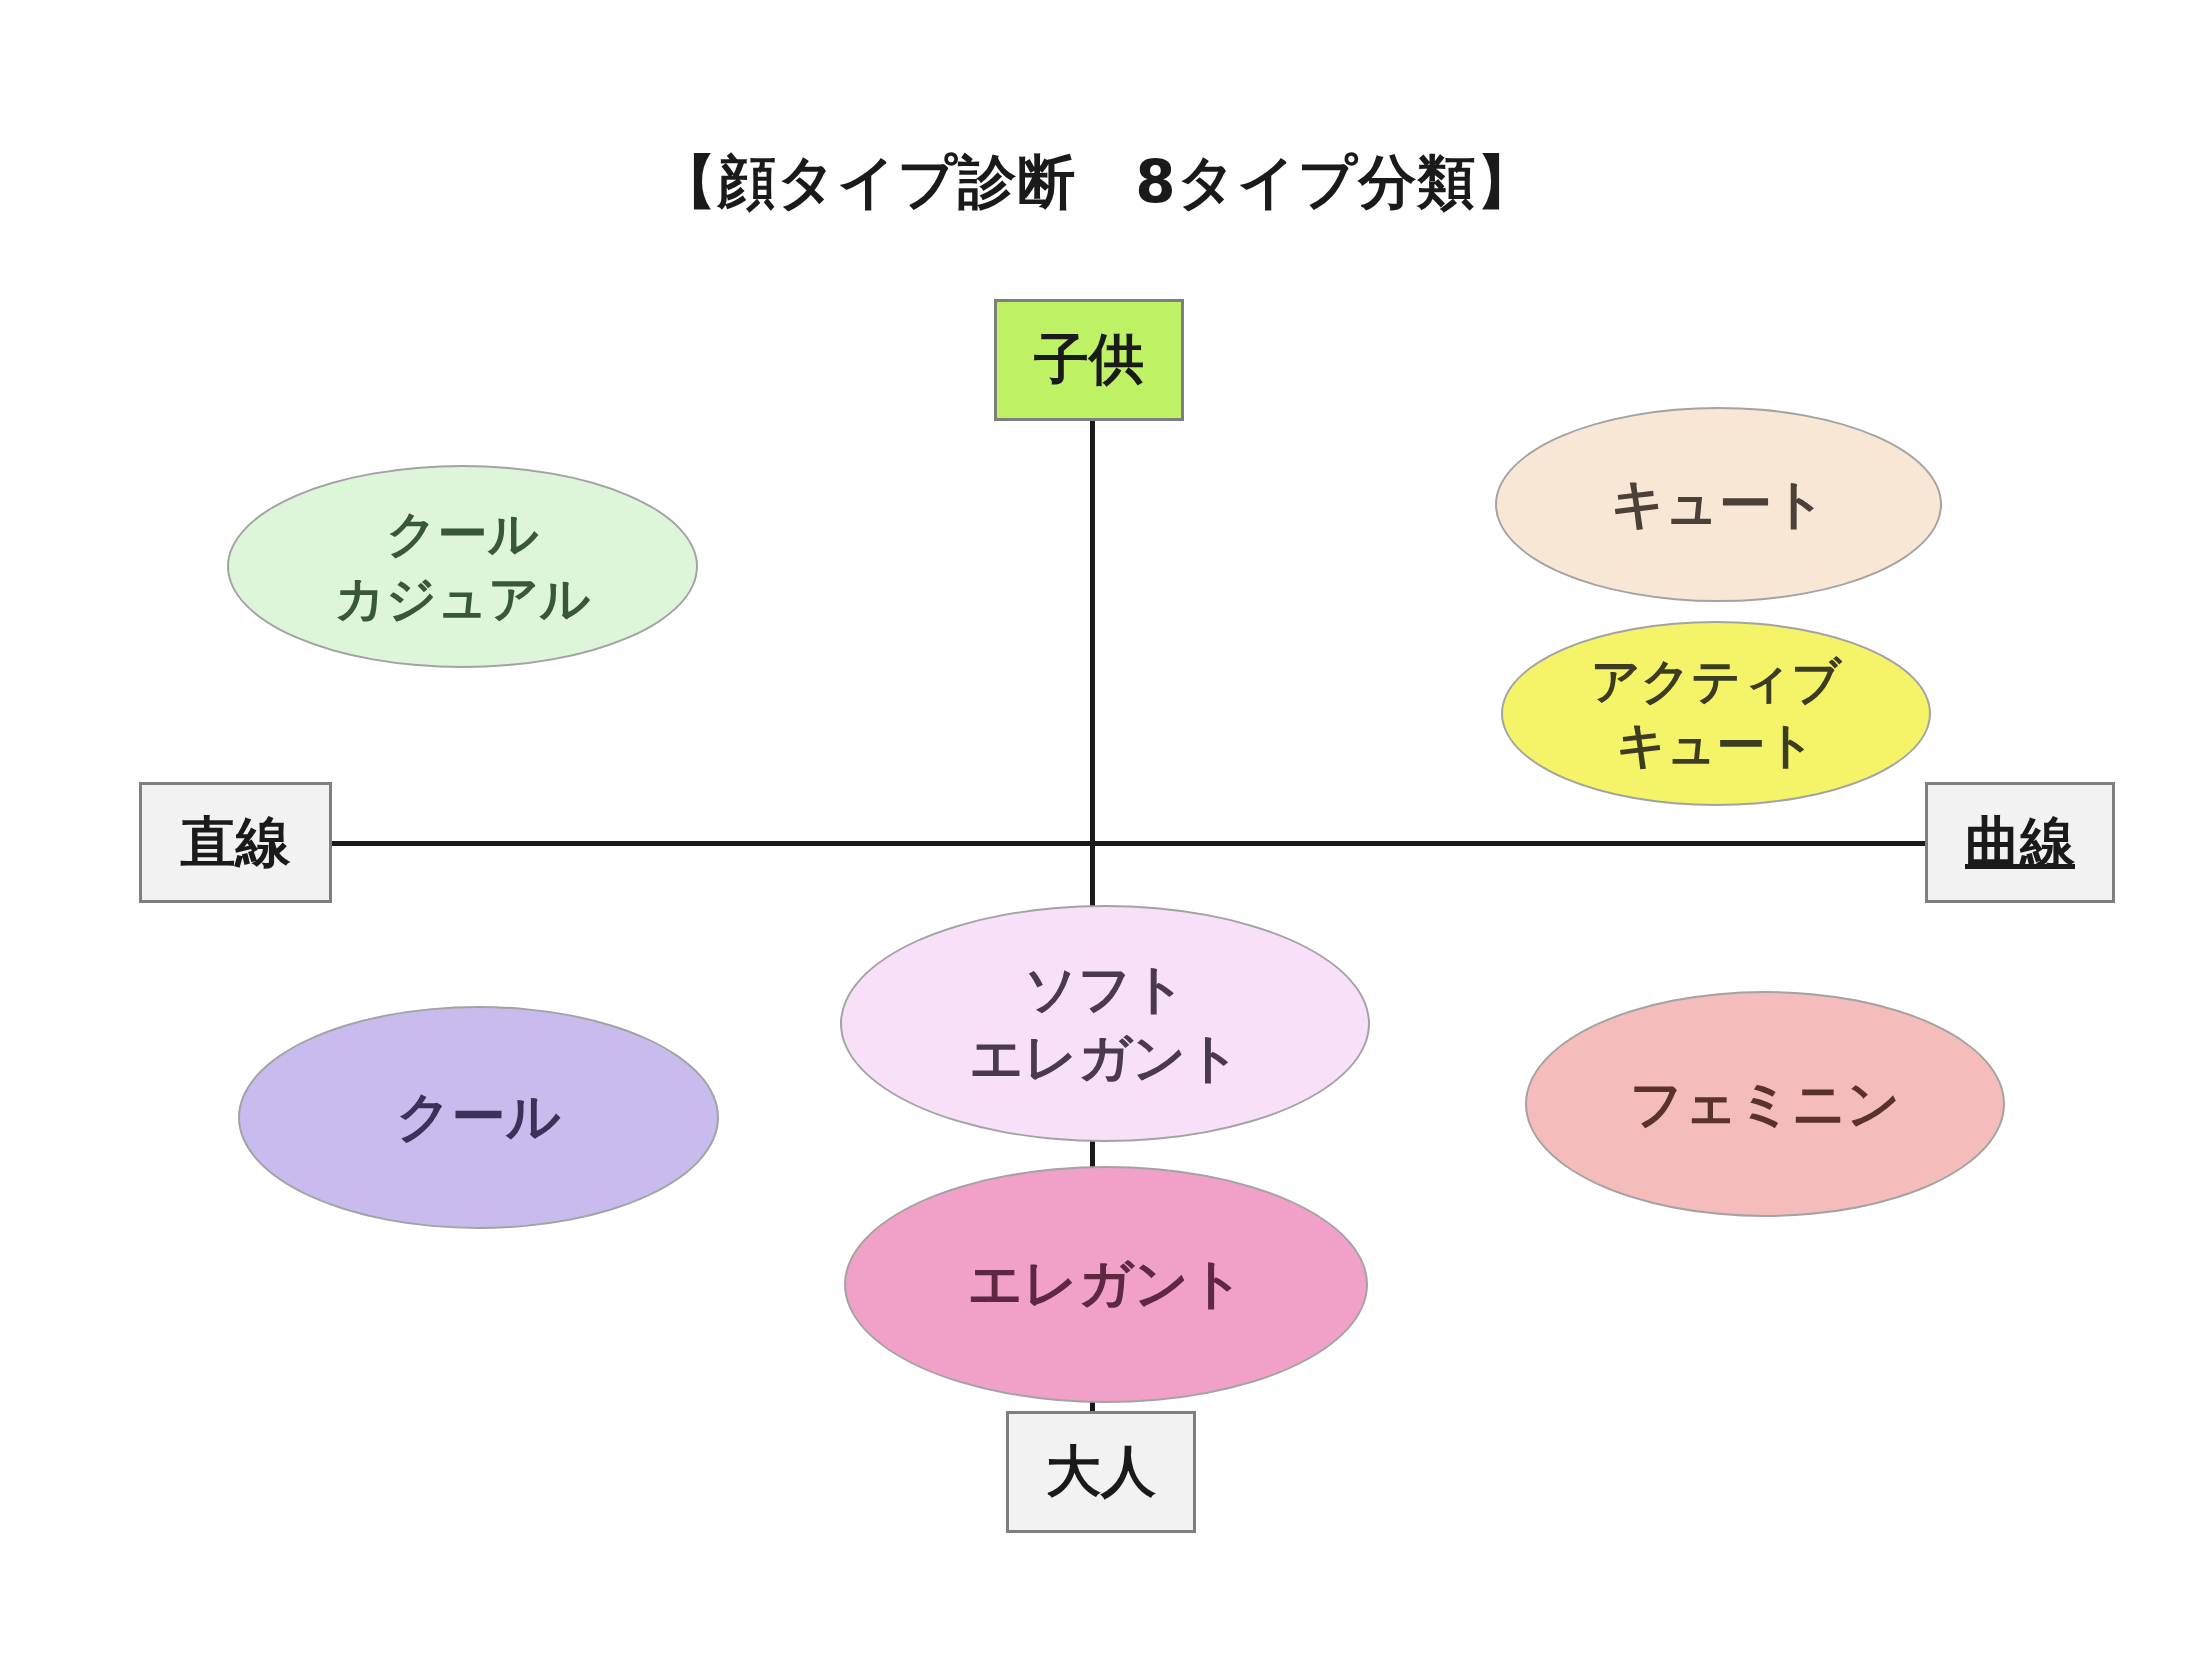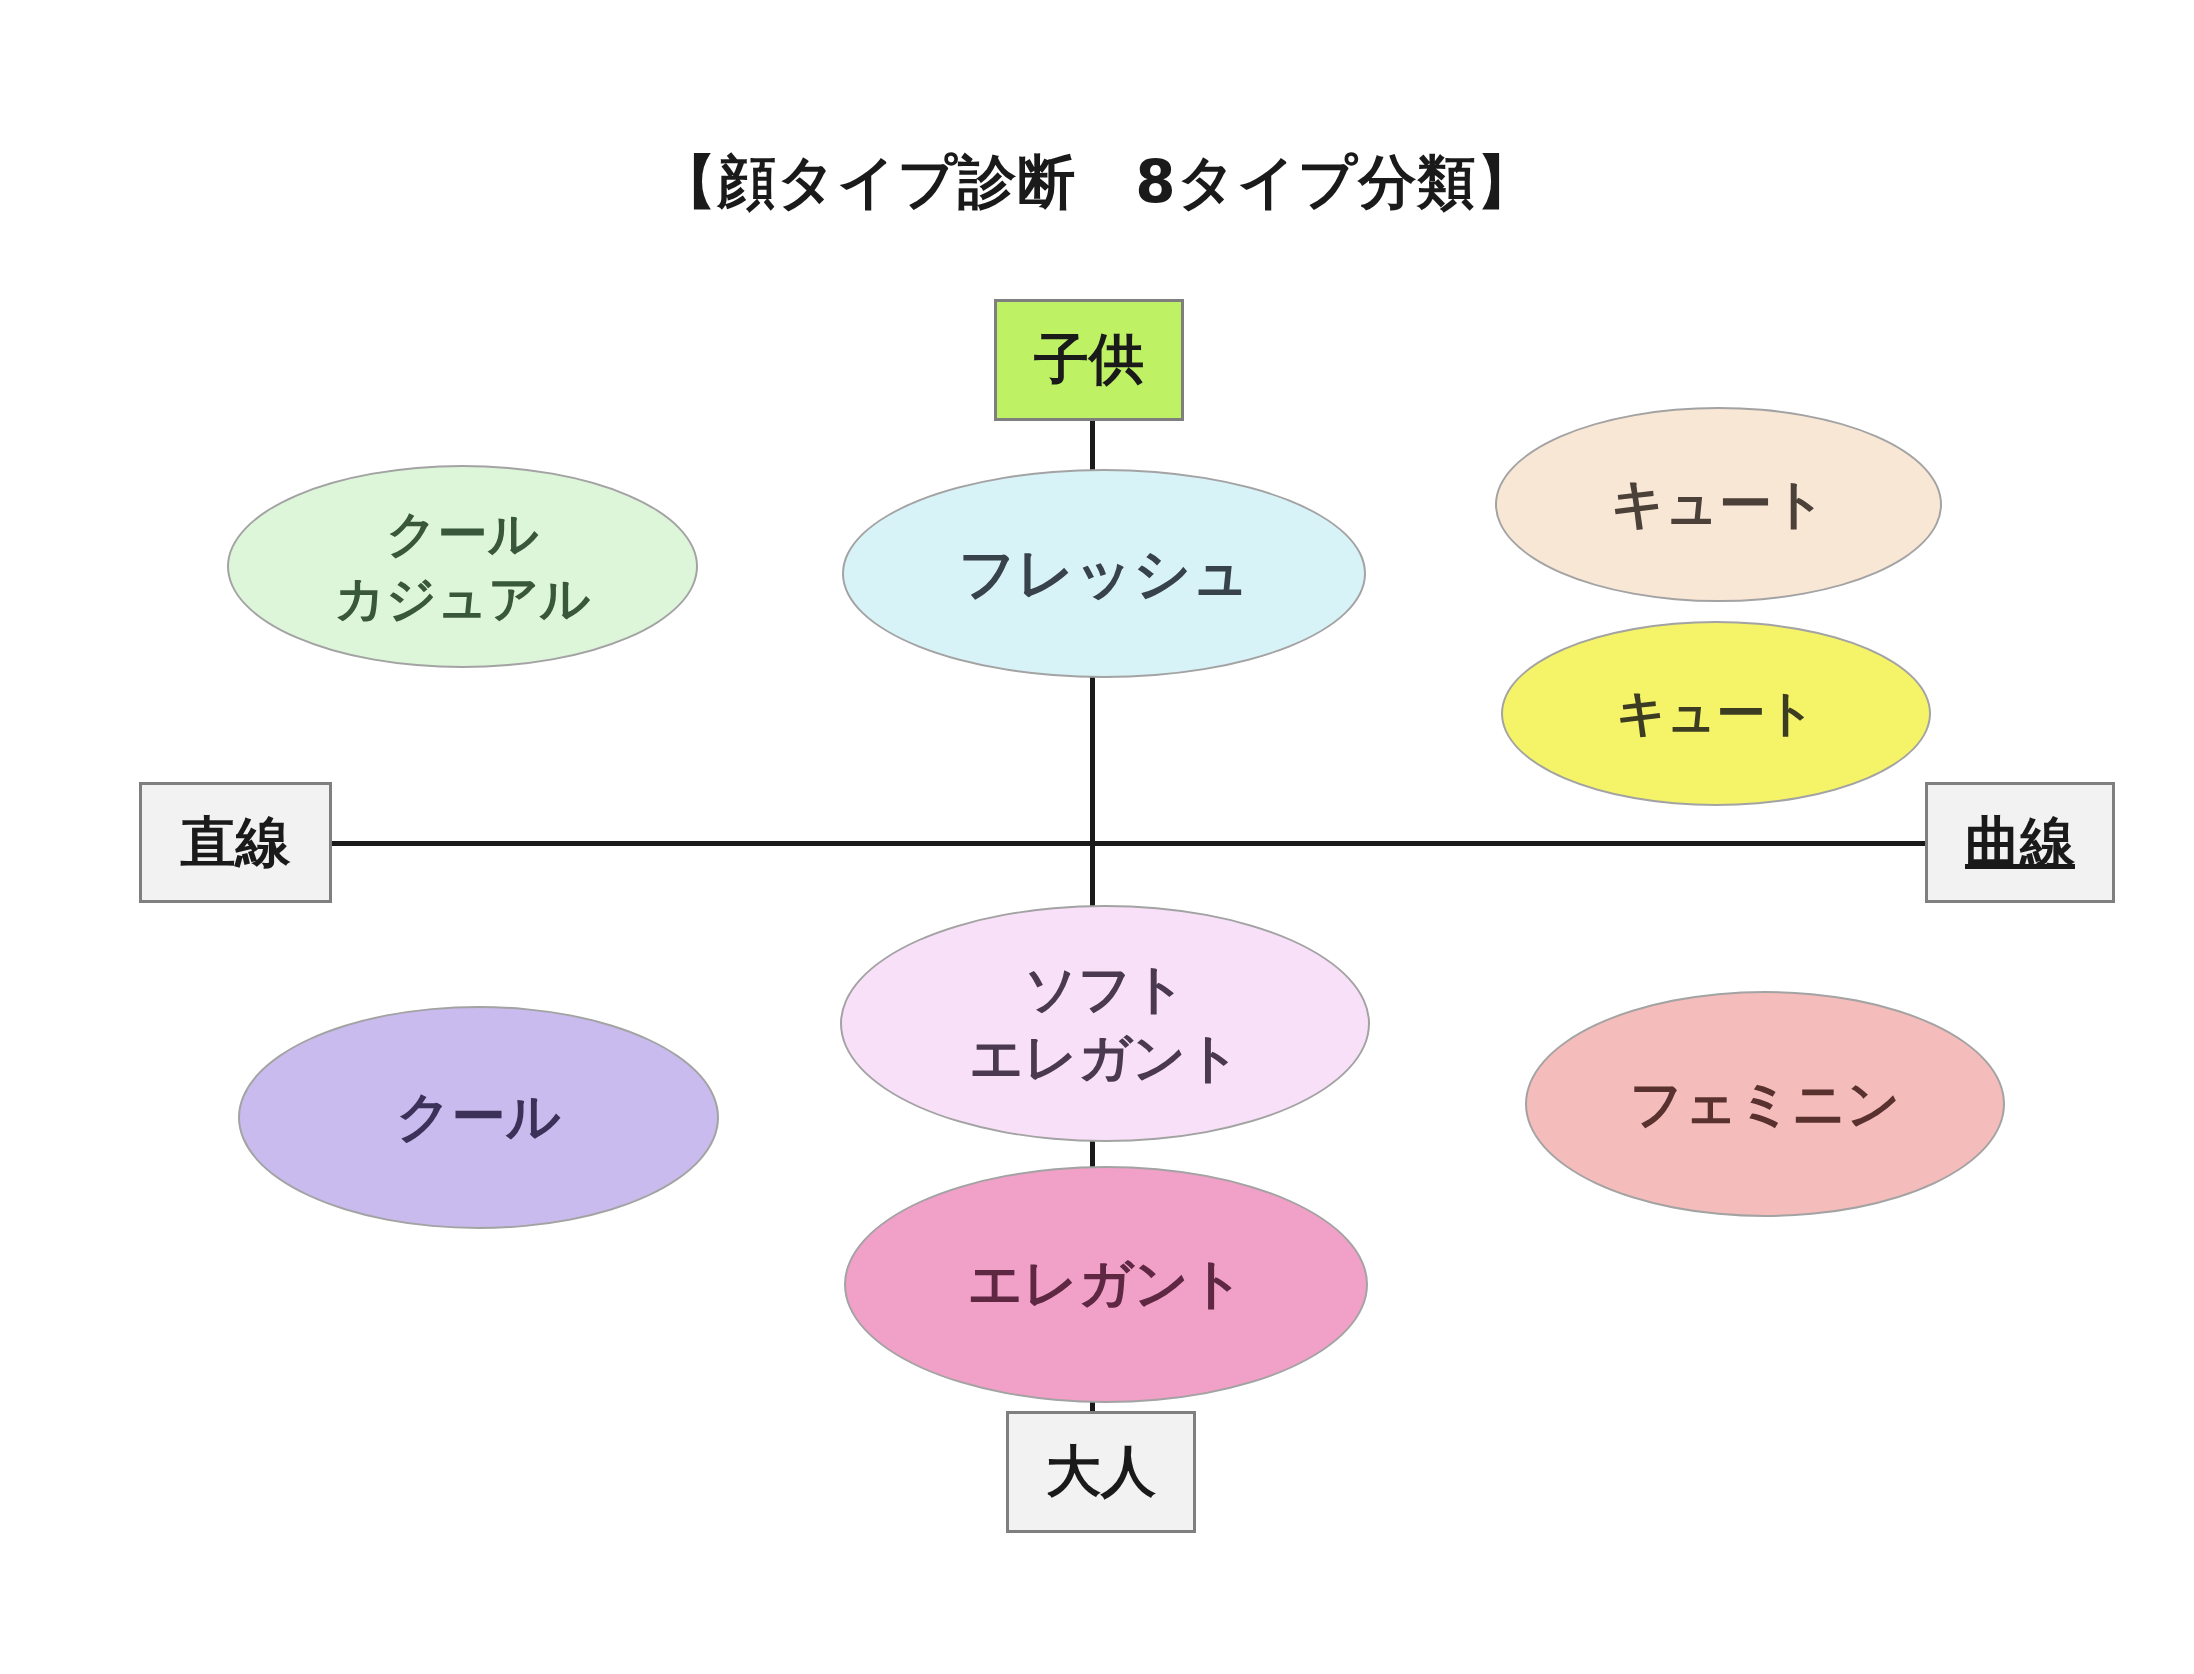--- a/index.html
+++ b/index.html
@@ -79,29 +79,27 @@
 
   <div class="axis-box" style="left: 1925px; top: 782px; width: 190px; height: 121px; background-color: rgb(242, 242, 242); text-decoration: underline;">
     <span>曲線</span>
   </div>
 
   <div class="ellipse" style="left: 227px; top: 465px; width: 471px; height: 203px; font-size: 50px; background-color: rgb(221, 246, 218); color: rgb(57, 87, 58);">
     <span class="type-line">クール</span>
     <span class="type-line">カジュアル</span>
   </div>
 
-  <div class="ellipse" style="left: 842px; top: 469px; width: 524px; height: 209px; font-size: 57px; background-color: rgb(216, 243, 247); color: rgb(55, 66, 74);">
-    <span class="type-line">フレッシュ</span>
-  </div>
 
   <div class="ellipse" style="left: 1495px; top: 407px; width: 447px; height: 195px; font-size: 53px; background-color: rgb(249, 231, 214); color: rgb(75, 65, 57);">
     <span class="type-line">キュート</span>
   </div>
 
   <div class="ellipse" style="left: 1501px; top: 621px; width: 430px; height: 185px; font-size: 49px; background-color: rgb(245, 244, 105); color: rgb(60, 60, 34);">
+    <span class="type-line">アクティブ</span>
     <span class="type-line">キュート</span>
   </div>
 
   <div class="ellipse" style="left: 238px; top: 1006px; width: 481px; height: 223px; font-size: 54px; background-color: rgb(201, 187, 237); color: rgb(60, 49, 88);">
     <span class="type-line">クール</span>
   </div>
 
   <div class="ellipse" style="left: 840px; top: 905px; width: 530px; height: 237px; font-size: 53px; background-color: rgb(248, 225, 248); color: rgb(74, 57, 80);">
     <span class="type-line">ソフト</span>
     <span class="type-line">エレガント</span>

